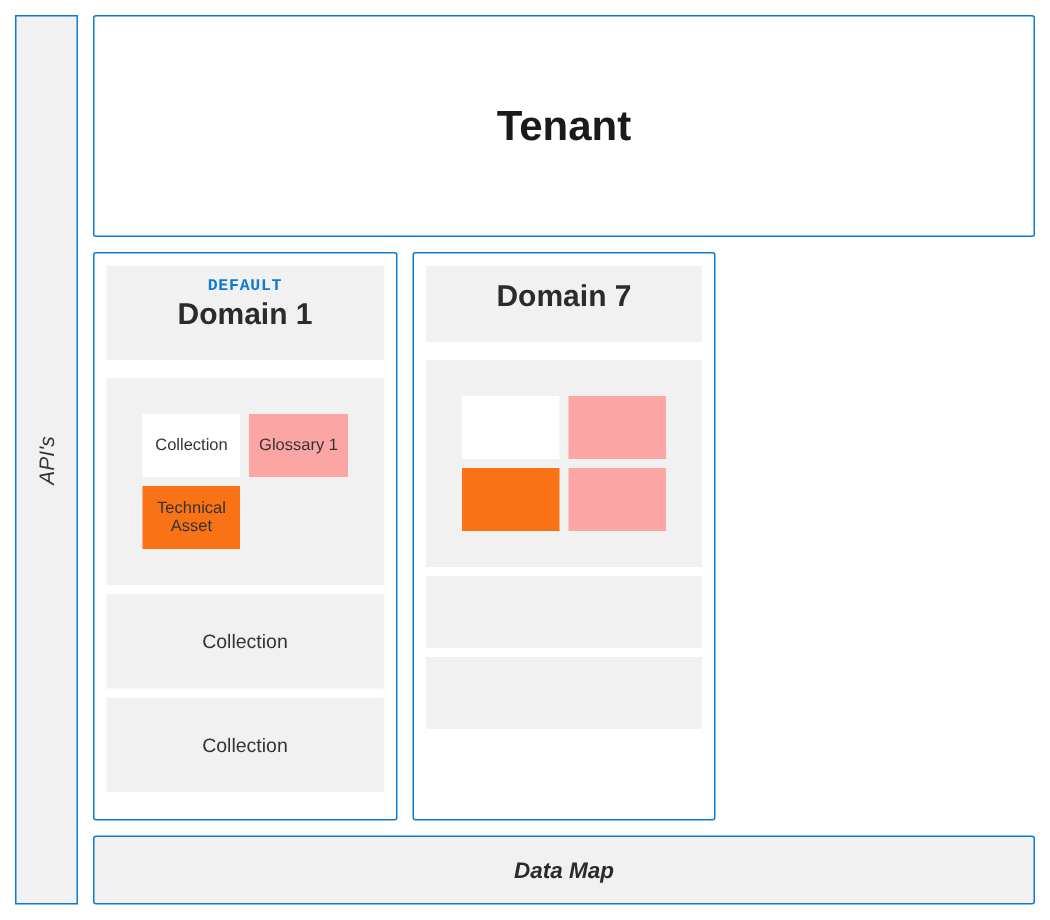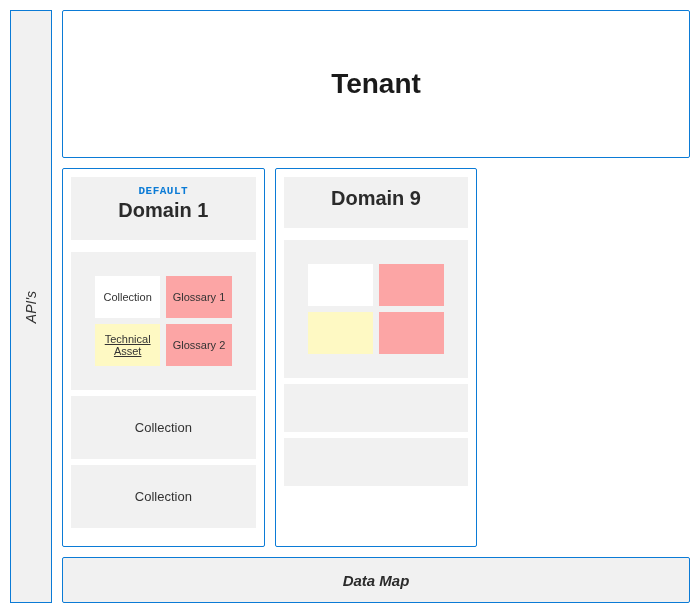--- a/index.html
+++ b/index.html
@@ -119,21 +119,21 @@
     display: flex;
     align-items: center;
     justify-content: center;
     min-height: 42px;
     text-align: center;
     font-size: 11px;
     color: #333;
     padding: 2px 4px;
   }
   .cell.collection { background: #fff; }
-  .cell.asset { background: #fef9c3; text-decoration: underline; }
+  .cell.asset { background: #f97316; }
   .cell.glossary { background: #fca5a5; }
   .datamap {
     border: 1px solid #0b7bd6;
     background: #f1f1f1;
     border-radius: 2px;
     height: 46px;
     display: flex;
     align-items: center;
     justify-content: center;
     font-style: italic;
@@ -163,36 +163,35 @@
       <div class="domain">
         <div class="domain-header">
           <div class="badge">DEFAULT</div>
           <div class="domain-title">Domain 1</div>
         </div>
         <div class="coll-group">
           <div class="coll detailed">
             <div class="cell collection">Collection</div>
             <div class="cell glossary">Glossary 1</div>
             <div class="cell asset">Technical Asset</div>
-            <div class="cell glossary">Glossary 2</div>
           </div>
           <div class="coll coll-label-only">
             <span class="coll-label">Collection</span>
           </div>
           <div class="coll coll-label-only">
             <span class="coll-label">Collection</span>
           </div>
         </div>
       </div>
 
 
       <div class="domain">
         <div class="domain-header">
           <div class="badge blank"></div>
-          <div class="domain-title">Domain 9</div>
+          <div class="domain-title">Domain 7</div>
         </div>
         <div class="coll-group">
           <div class="coll detailed">
             <div class="cell collection"></div>
             <div class="cell glossary"></div>
             <div class="cell asset"></div>
             <div class="cell glossary"></div>
           </div>
           <div class="coll coll-label-only">
             <span class="coll-label"></span>

